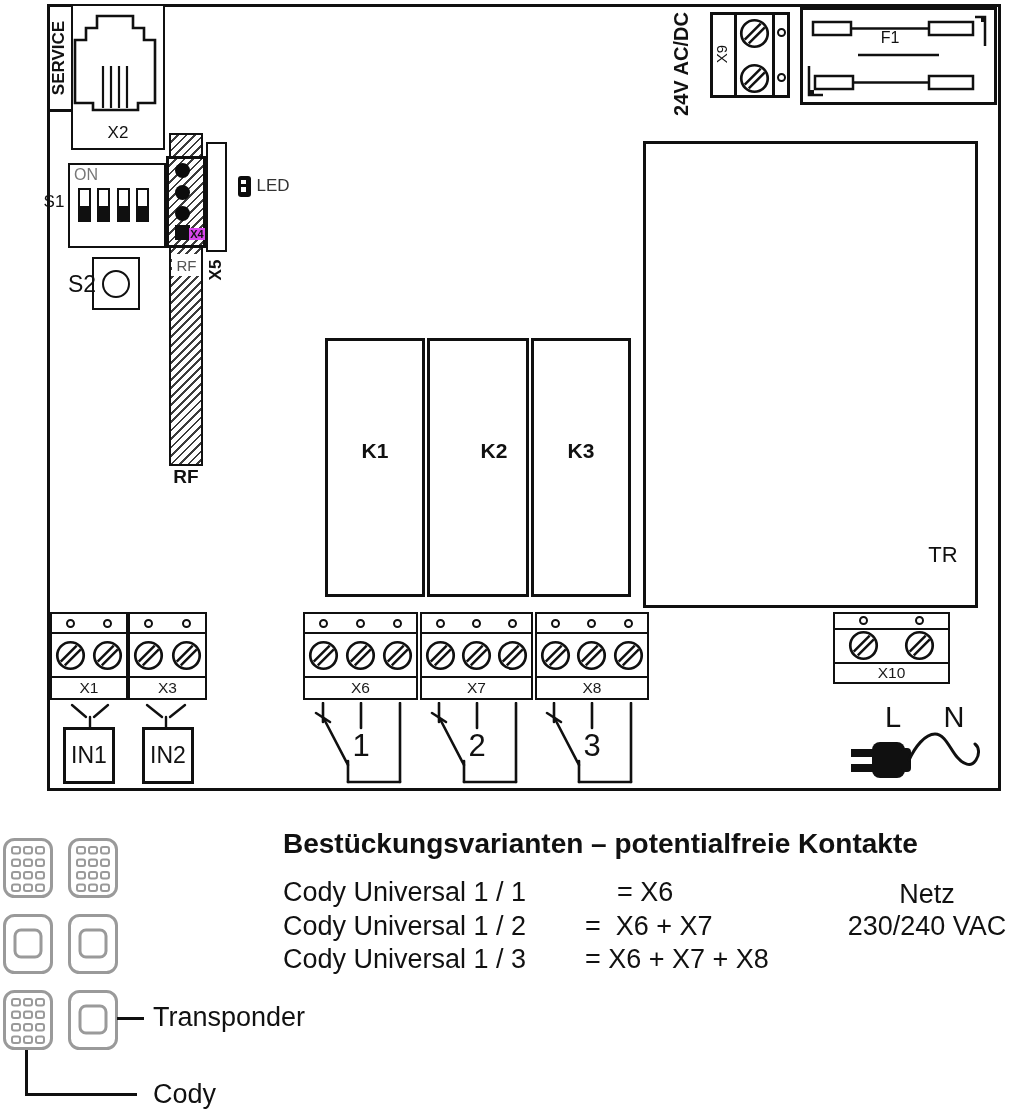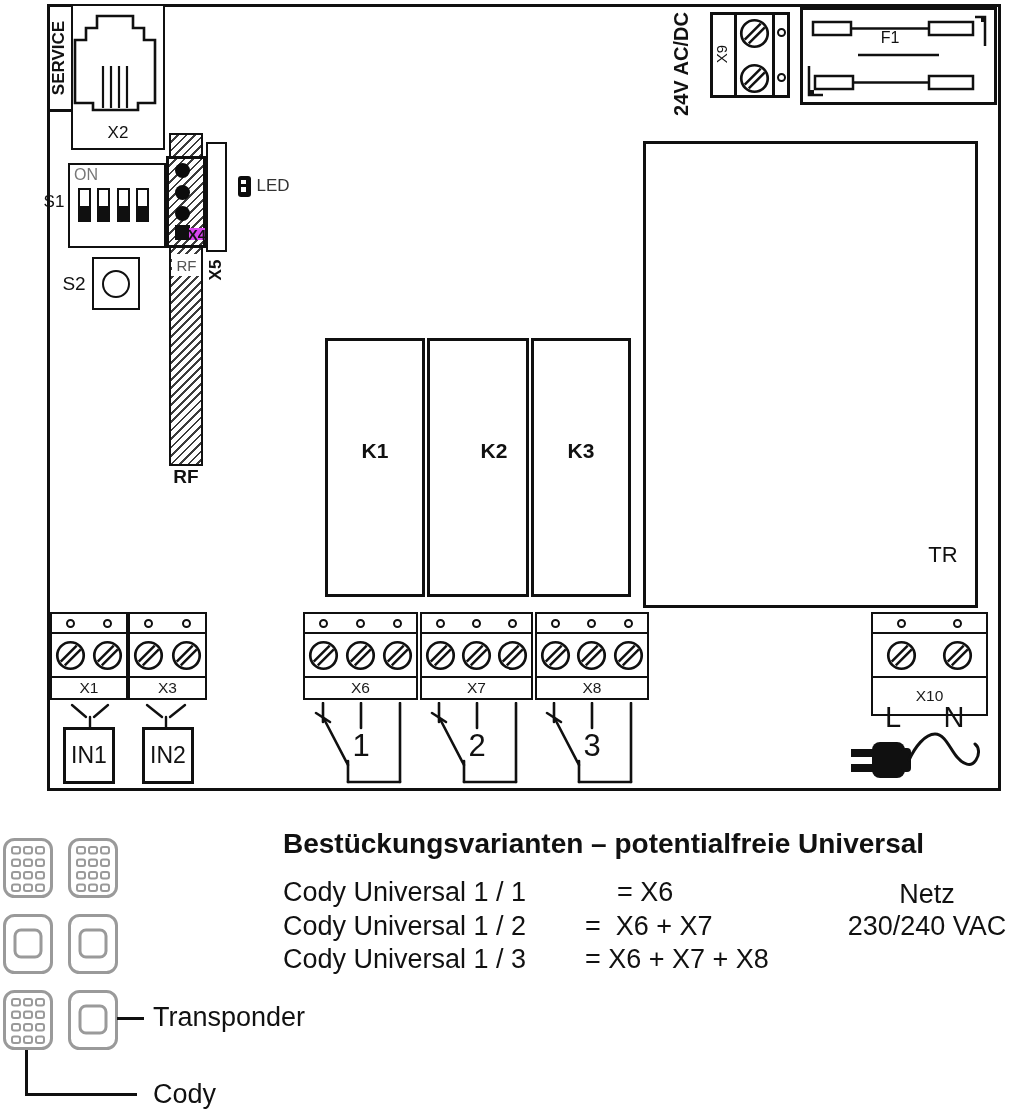--- a/index.html
+++ b/index.html
@@ -80,30 +80,30 @@
     <div class="dip" style="left:8px;top:23px;"></div>
     <div class="dip" style="left:27px;top:23px;"></div>
     <div class="dip" style="left:47px;top:23px;"></div>
     <div class="dip" style="left:66px;top:23px;"></div>
   </div>
   <div class="lbl" style="left:42px;top:193px;width:24px;height:18px;font-size:17px;">S1</div>
 
   <div class="bx thin" style="left:92px;top:257px;width:48px;height:53px;display:flex;align-items:center;justify-content:center;">
     <div style="width:28px;height:28px;border:2.6px solid #101010;border-radius:50%;box-sizing:border-box;background:#fff;"></div>
   </div>
-  <div class="lbl" style="left:60px;top:275px;width:28px;height:18px;font-size:19px;">S2</div>
+  <div class="lbl" style="left:68px;top:275px;width:28px;height:18px;font-size:23px;">S2</div>
 
   <div class="abs hatch" style="left:169px;top:133px;width:34px;height:333px;border:2px solid #101010;box-sizing:border-box;"></div>
   <div class="abs hatch" style="left:166px;top:156px;width:40px;height:92px;border:3px solid #101010;box-sizing:border-box;">
     <div class="dot" style="left:6px;top:4px;"></div>
     <div class="dot" style="left:6px;top:26px;"></div>
     <div class="dot" style="left:6px;top:47px;"></div>
     <div class="line" style="left:6px;top:66px;width:15px;height:15px;"></div>
   </div>
-  <div class="lbl" style="left:189px;top:228px;width:16px;height:12px;font-size:15px;font-weight:bold;background:#d946ef;">X4</div>
+  <div class="lbl" style="left:189px;top:228px;width:16px;height:12px;font-size:11px;font-weight:bold;background:#d946ef;">X4</div>
   <div class="lbl" style="left:172px;top:254px;width:29px;height:22px;font-size:15px;color:#555;background:#fff;">RF</div>
   <div class="lbl" style="left:167px;top:465px;width:38px;height:23px;font-size:19px;font-weight:bold;">RF</div>
 
   <div class="bx thin" style="left:206px;top:142px;width:21px;height:110px;"></div>
   <div class="vtext" style="left:204px;top:288px;width:36px;height:24px;font-size:17px;font-weight:bold;">X5</div>
 
   <div class="abs" style="left:238px;top:176px;width:13px;height:21px;background:#0c0c0c;border-radius:3px;">
     <div class="line" style="left:3px;top:4px;width:5px;height:3.5px;background:#fff;"></div>
     <div class="line" style="left:3px;top:11px;width:5px;height:5px;background:#fff;"></div>
   </div>
@@ -236,21 +236,21 @@
       <svg width="31" height="31">
           <use href="#screw"></use>
         </svg>
       <svg width="31" height="31">
           <use href="#screw"></use>
         </svg>
     </div>
     <div class="tlabel">X8</div>
   </div>
 
-  <div class="term" style="left:871px;top:612px;width:117px;height:104px;">
+  <div class="term" style="left:833px;top:612px;width:117px;height:72px;">
     <div class="trow holes">
         <div class="hole"></div>
         <div class="hole"></div>
       </div>
     <div class="trow screws">
       <svg width="31" height="31">
           <use href="#screw"></use>
         </svg>
       <svg width="31" height="31">
           <use href="#screw"></use>
@@ -318,21 +318,21 @@
   <div class="lbl" style="left:575px;top:726px;width:34px;height:40px;font-size:31px;">3</div>
 
   <svg class="abs" style="left:845px;top:725px;" width="145" height="60" viewBox="0 0 145 60">
     <rect x="6" y="24" width="24" height="8" fill="#101010"></rect>
     <rect x="6" y="39" width="24" height="8" fill="#101010"></rect>
     <rect x="27" y="17" width="33" height="36" rx="8" fill="#101010"></rect>
     <rect x="56" y="23" width="10" height="24" rx="4" fill="#101010"></rect>
     <path d="M64,35 C70,22 80,9 90,9 C100,9 105,24 112,32 C118,39 126,43 131,35 C135,29 134,22 130,19" fill="none" stroke="#101010" stroke-width="3" stroke-linecap="round"></path>
   </svg>
 
-  <div class="lbl left" style="left:283px;top:828px;width:660px;height:32px;font-size:28px;font-weight:bold;">Bestückungsvarianten – potentialfreie Universal</div>
+  <div class="lbl left" style="left:283px;top:828px;width:660px;height:32px;font-size:28px;font-weight:bold;">Bestückungsvarianten – potentialfreie Kontakte</div>
 
   <div class="abs" style="left:283px;top:877px;width:480px;height:32px;font-size:27px;">
     <span>Cody Universal 1 / 1</span>
     <span class="abs" style="left:302px;top:0;white-space:pre;margin-left:32px;">= X6</span>
   </div>
   <div class="abs" style="left:283px;top:911px;width:480px;height:32px;font-size:27px;">
     <span>Cody Universal 1 / 2</span>
     <span class="abs" style="left:302px;top:0;white-space:pre;">=  X6 + X7</span>
   </div>
   <div class="abs" style="left:283px;top:944px;width:480px;height:32px;font-size:27px;">

